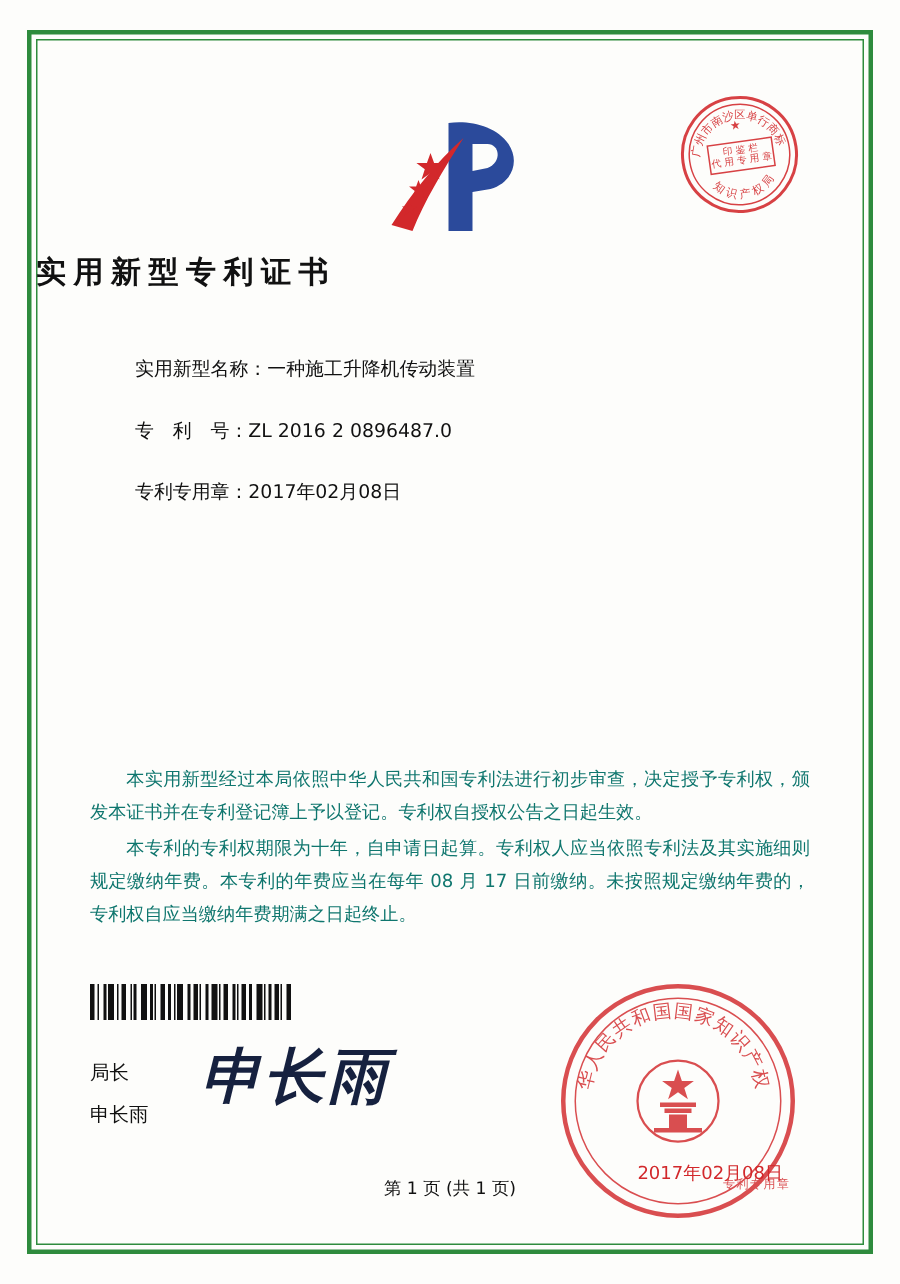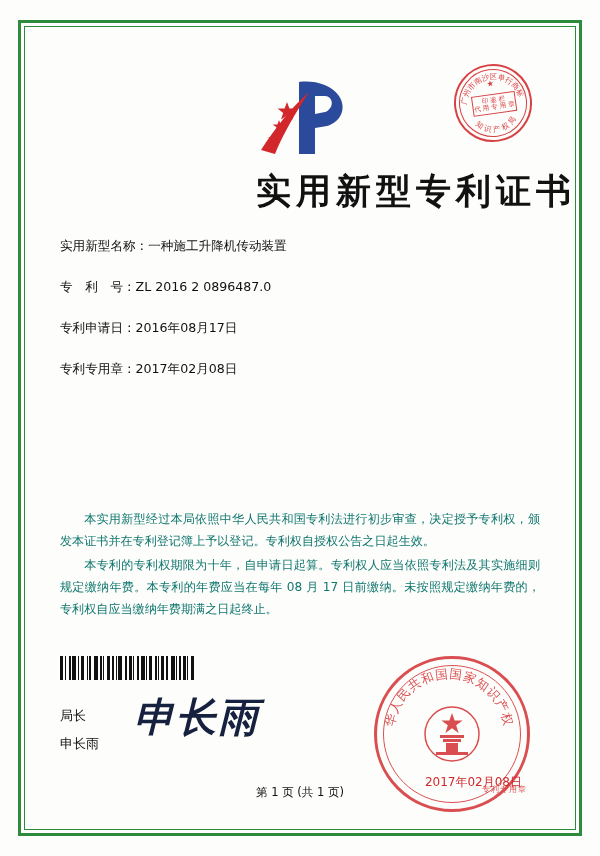--- a/index.html
+++ b/index.html
@@ -68,24 +68,24 @@
     width: 130px;
     height: 88px;
   }
 
   
   .title {
     position: absolute;
     left: 0;
     right: 0;
     top: 142px;
-    text-align: right;
+    text-align: left;
     font-family: "DejaVu Serif", serif;
     font-weight: bold;
-    font-size: 35px;
+    font-size: 20px;
     letter-spacing: 5px;
     color: #111;
   }
 
   
   .seal-top {
     position: absolute;
     right: 44px;
     top: 38px;
     width: 74px;
@@ -138,20 +138,21 @@
   }
   .field-row {
     font-size: 12.6px;
     color: #111;
     margin-bottom: 24px;
     font-family: "DejaVu Sans", sans-serif;
     white-space: nowrap;
   }
   .field-label {
     display: inline;
+    margin-left: 30px;
   }
   .field-value {
     display: inline;
   }
 
   
   .body-text {
     position: absolute;
     left: 36px;
     right: 36px;
@@ -322,23 +323,20 @@
     </div>
 
     <div class="title">实用新型专利证书</div>
 
     <div class="fields">
       <div class="field-row">
         <span class="field-label">实用新型名称：</span><span class="field-value">一种施工升降机传动装置</span>
       </div>
       <div class="field-row">
         <span class="field-label">专　利　号：</span><span class="field-value">ZL 2016 2 0896487.0</span>
-      </div>
-      <div class="field-row">
-        <span class="field-label">专利申请日：</span><span class="field-value">2016年08月17日</span>
       </div>
       <div class="field-row">
         <span class="field-label">专利专用章：</span><span class="field-value">2017年02月08日</span>
       </div>
     </div>
 
     <div class="body-text">
       <p>本实用新型经过本局依照中华人民共和国专利法进行初步审查，决定授予专利权，颁发本证书并在专利登记簿上予以登记。专利权自授权公告之日起生效。</p>
       <p>本专利的专利权期限为十年，自申请日起算。专利权人应当依照专利法及其实施细则规定缴纳年费。本专利的年费应当在每年 08 月 17 日前缴纳。未按照规定缴纳年费的，专利权自应当缴纳年费期满之日起终止。</p>
     </div>

